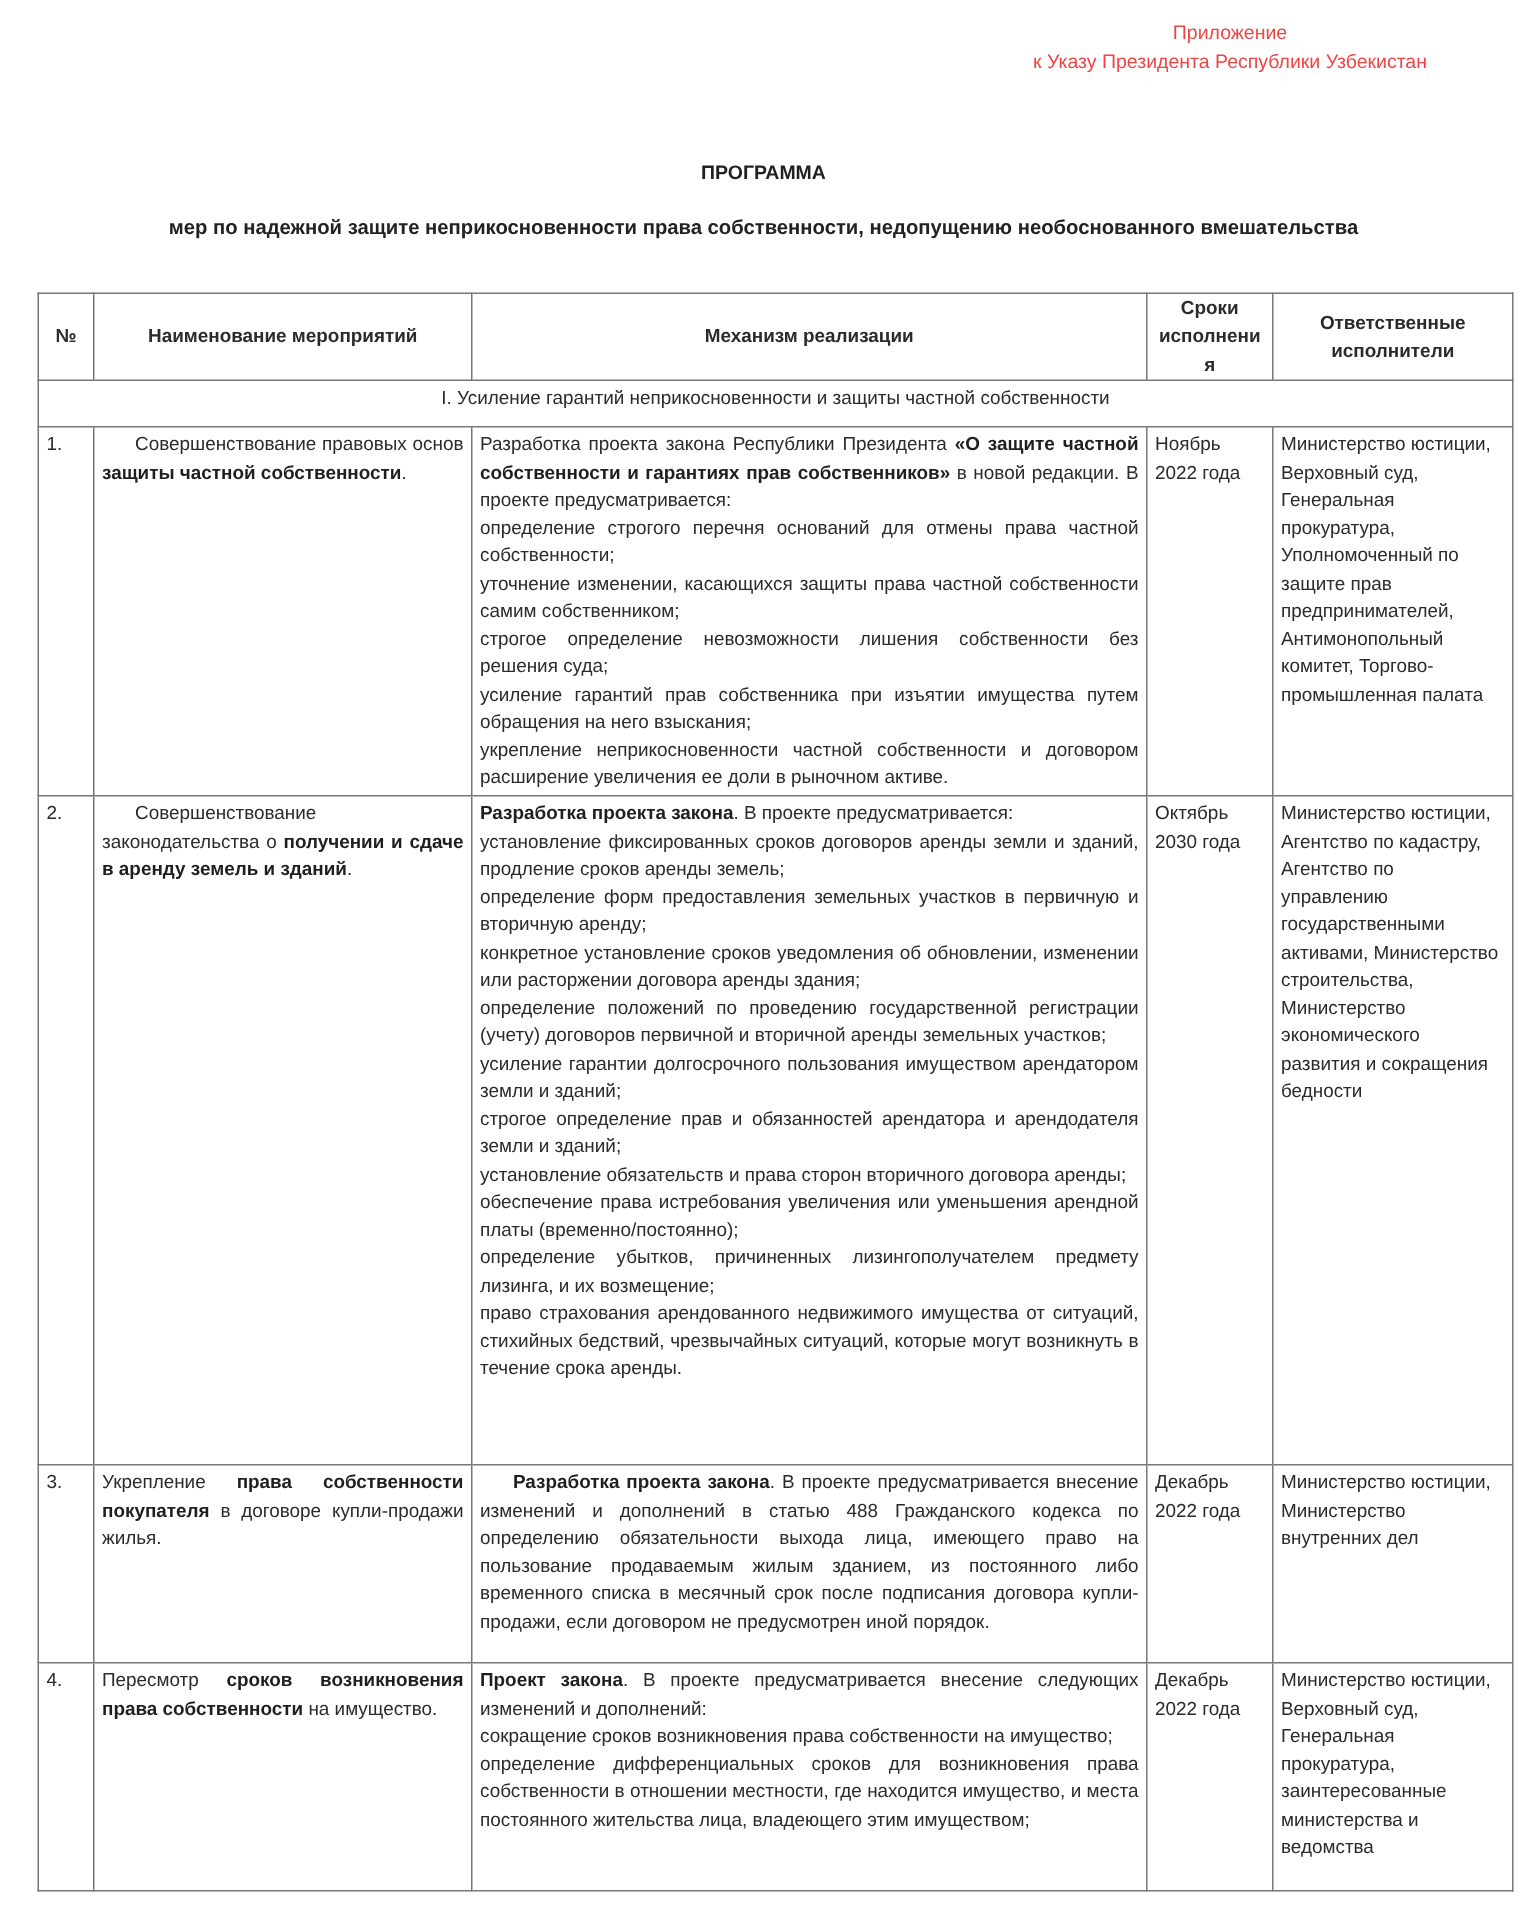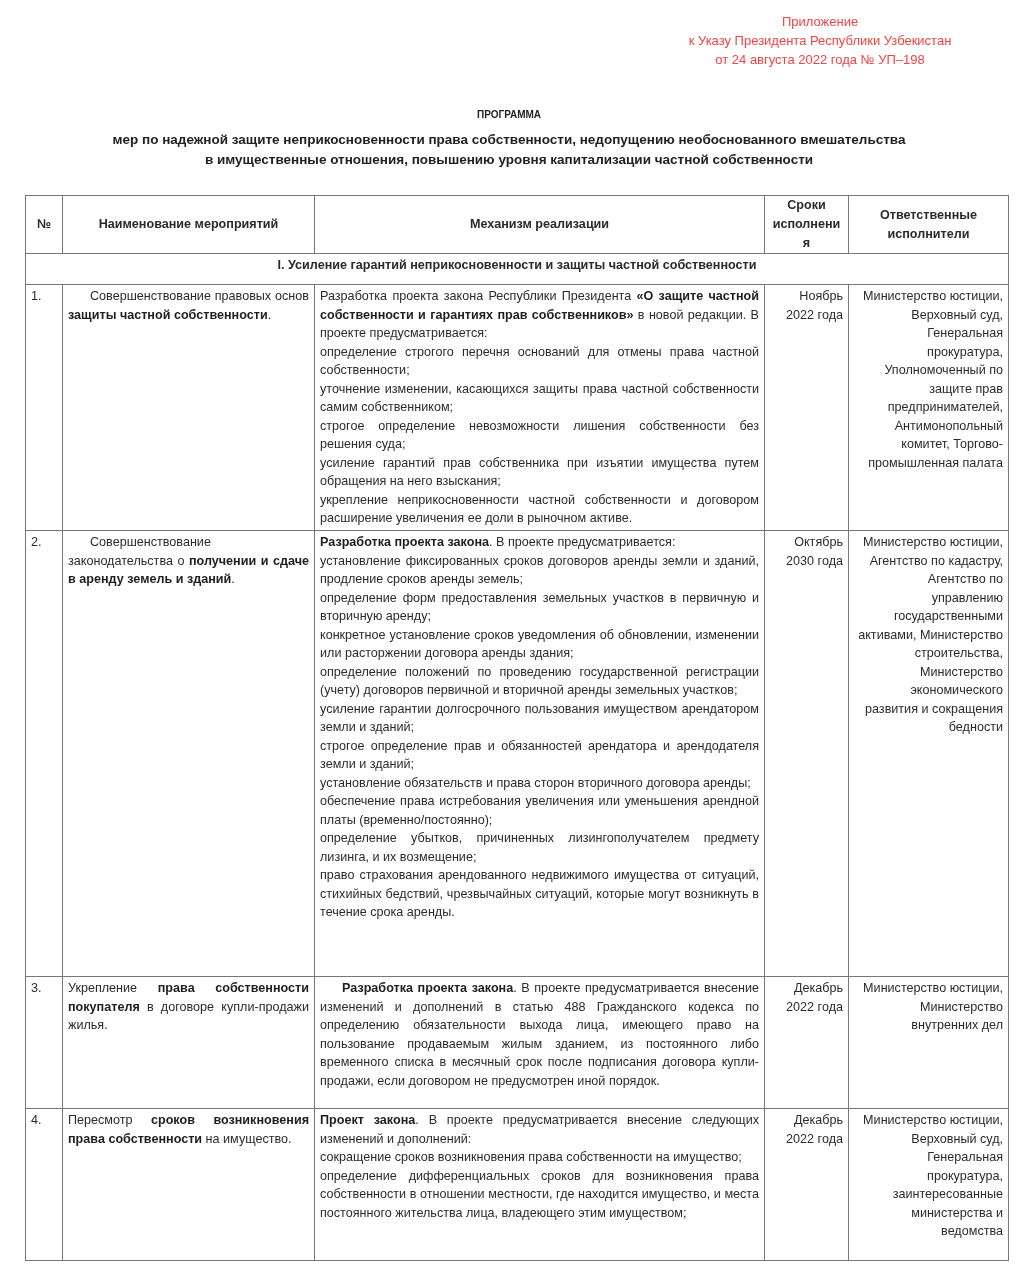--- a/index.html
+++ b/index.html
@@ -9,58 +9,56 @@
     color: #2a2a2a;
   }
   .appendix {
     position: absolute; left: 640px; top: 12px; width: 360px;
     text-align: center; font-size: 13px; line-height: 19px; color: #ef4444;
   }
   .title-block {
     position: absolute; left: 0; top: 106px; width: 1018px; text-align: center;
     font-weight: bold; color: #222;
   }
-  .title-block .t1 { font-size: 10px; line-height: 18px; margin-bottom: 6px; }
+  .title-block .t1 { font-size: 13px; line-height: 18px; margin-bottom: 18px; }
   .title-block .t2 { font-size: 13.5px; line-height: 20px; }
   table.prog {
     position: absolute; left: 25px; top: 195px; width: 983px;
     border-collapse: collapse; table-layout: fixed;
     font-size: 12.6px; line-height: 18.5px; color: #2b2b2b;
   }
   table.prog td, table.prog th {
     border: 1px solid #777; vertical-align: top; padding: 2px 5px;
   }
   table.prog th {
     font-weight: bold; vertical-align: middle; text-align: center;
     font-size: 12.6px; line-height: 19px; height: 56px; padding: 0 4px;
   }
   .section-row td {
-    text-align: center; font-weight: bold; vertical-align: middle; height: 26px;
+    text-align: center; font-weight: normal; vertical-align: middle; height: 26px;
   }
   td.num { text-align: left; padding-left: 8px; }
   td.name { text-align: justify; text-align-last: left; }
   td.mech { text-align: justify; padding: 2px 6px; }
-  td.term, td.resp { text-align: right; }
+  td.term, td.resp { text-align: left; }
   .mech p { margin: 0; text-align: justify; }
   .indent { text-indent: 22px; }
   b { font-weight: bold; color: #1f1f1f; }
 </style>
 </head>
 <body>
 
 <div class="appendix">
   <div>Приложение</div>
   <div>к Указу Президента Республики Узбекистан</div>
-  <div>от 24 августа 2022 года № УП–198</div>
 </div>
 
 <div class="title-block">
   <div class="t1">ПРОГРАММА</div>
   <div class="t2">мер по надежной защите неприкосновенности права собственности, недопущению необоснованного вмешательства</div>
-  <div class="t2">в имущественные отношения, повышению уровня капитализации частной собственности</div>
 </div>
 
 <table class="prog">
   <colgroup>
     <col style="width:37px">
     <col style="width:252px">
     <col style="width:450px">
     <col style="width:84px">
     <col style="width:160px">
   </colgroup>

